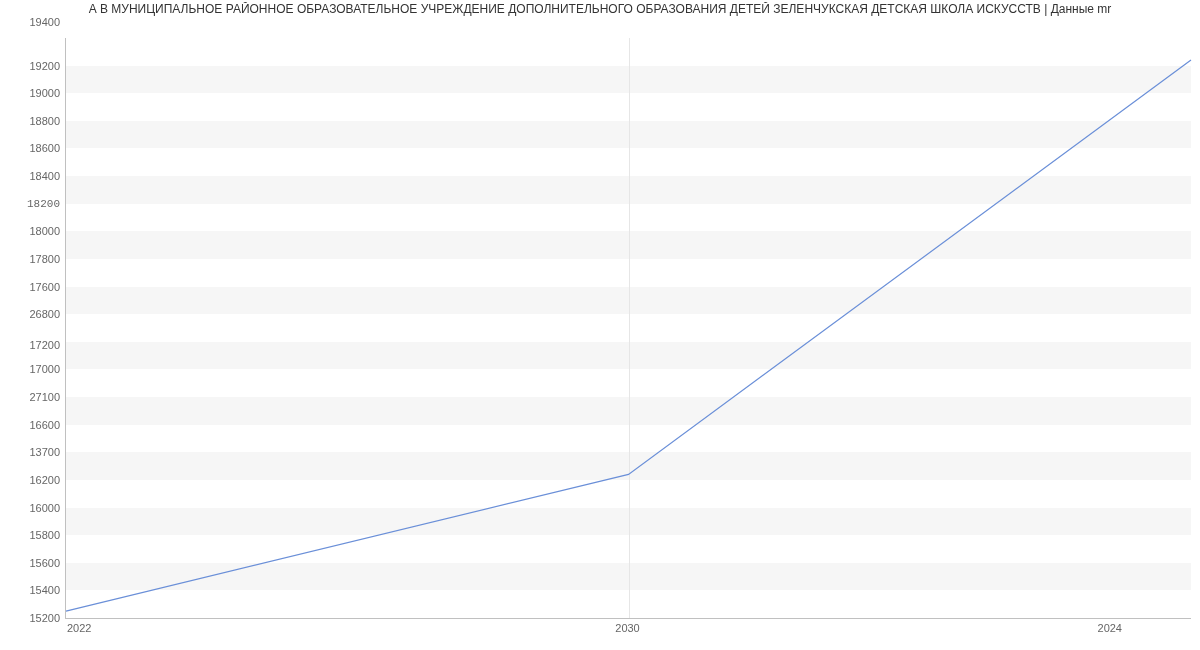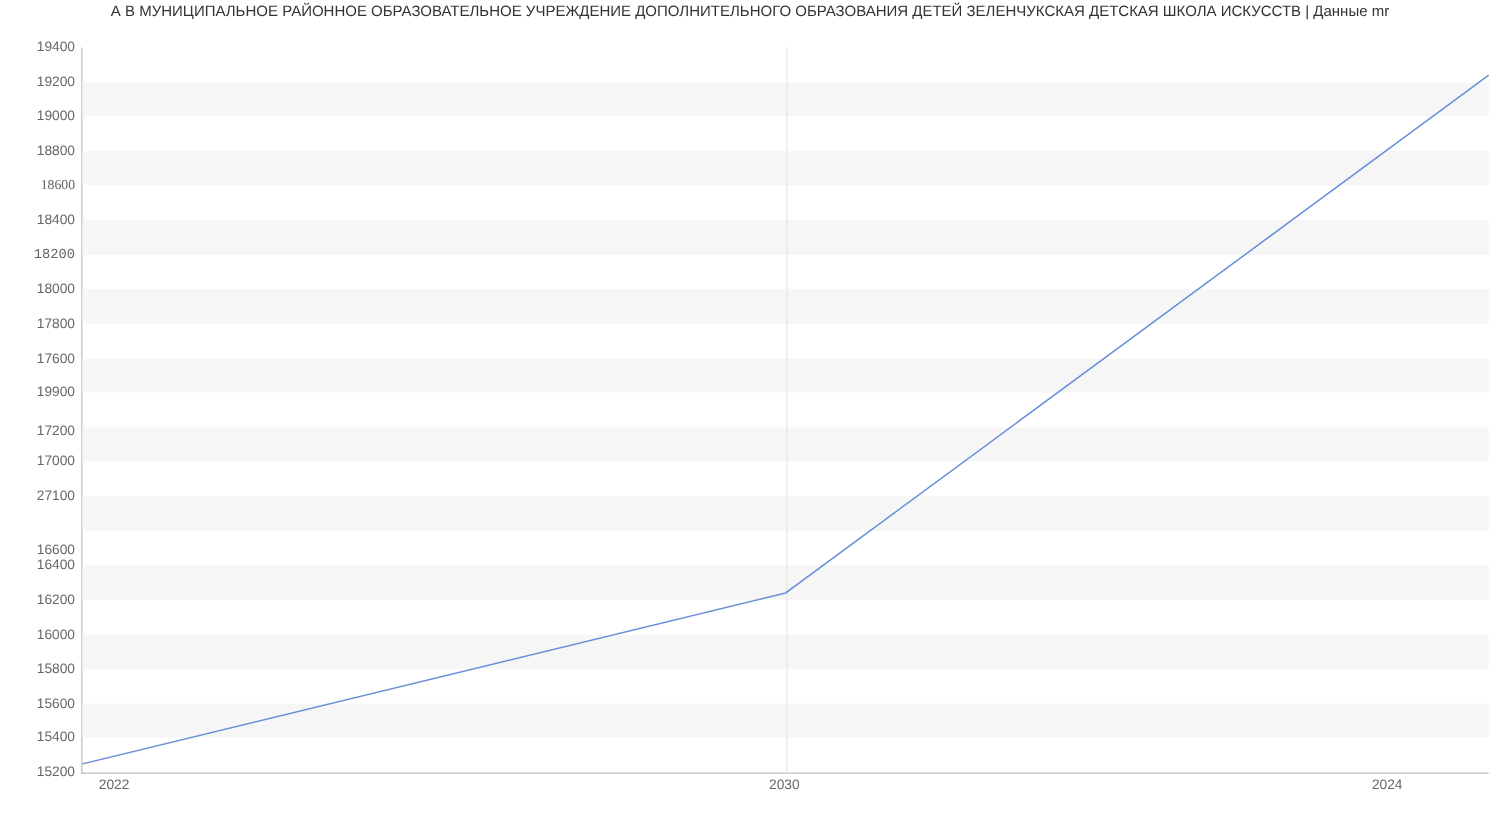--- a/index.html
+++ b/index.html
@@ -95,31 +95,31 @@
     <path id="series-path" d="M0 573.0952380952381 L562.5 436.3809523809524 L1125 22.095238095238074 "></path>
   </svg>
 </div>
 
 <div class="ytick" style="top: 618px;">15200</div>
 <div class="ytick" style="top: 590.381px;">15400</div>
 <div class="ytick" style="top: 562.762px;">15600</div>
 <div class="ytick" style="top: 535.143px;">15800</div>
 <div class="ytick" style="top: 507.524px;">16000</div>
 <div class="ytick" style="top: 479.905px;">16200</div>
-<div class="ytick" style="top: 452.286px;">16400</div>
-<div class="ytick" style="top: 424.667px; margin-top: 15px;">16600</div>
+<div class="ytick" style="top: 452.286px;">13700</div>
+<div class="ytick" style="top: 424.667px;">16600</div>
 <div class="ytick" style="top: 397.048px;">27100</div>
 <div class="ytick" style="top: 369.429px;">17000</div>
 <div class="ytick" style="top: 345px; text-align: right;">17200</div>
-<div class="ytick" style="top: 314.19px;">19900</div>
+<div class="ytick" style="top: 314.19px;">26800</div>
 <div class="ytick" style="top: 286.571px;">17600</div>
 <div class="ytick" style="top: 258.952px;">17800</div>
 <div class="ytick" style="top: 231.333px;">18000</div>
 <div class="ytick" style="top: 203.714px; font-family: Liberation Mono, monospace;">18200</div>
 <div class="ytick" style="top: 176.095px;">18400</div>
-<div class="ytick" style="top: 148.476px; font-family: Liberation Serif, serif;">18600</div>
+<div class="ytick" style="top: 148.476px;">18600</div>
 <div class="ytick" style="top: 120.857px;">18800</div>
 <div class="ytick" style="top: 93.2381px;">19000</div>
 <div class="ytick" style="top: 65.619px;">19200</div>
-<div class="ytick" style="top: 38px;">19400</div>
-<div class="xtick" style="transform: none; left: 79px;">2022</div>
+<div class="ytick" style="top: 22px;">19400</div>
+<div class="xtick" style="transform: none; left: 67px;">2022</div>
 <div class="xtick" style="left: 627.5px;">2030</div>
 <div class="xtick" style="transform: translateX(-100%); left: 1122px;">2024</div>
 
 </body></html>

